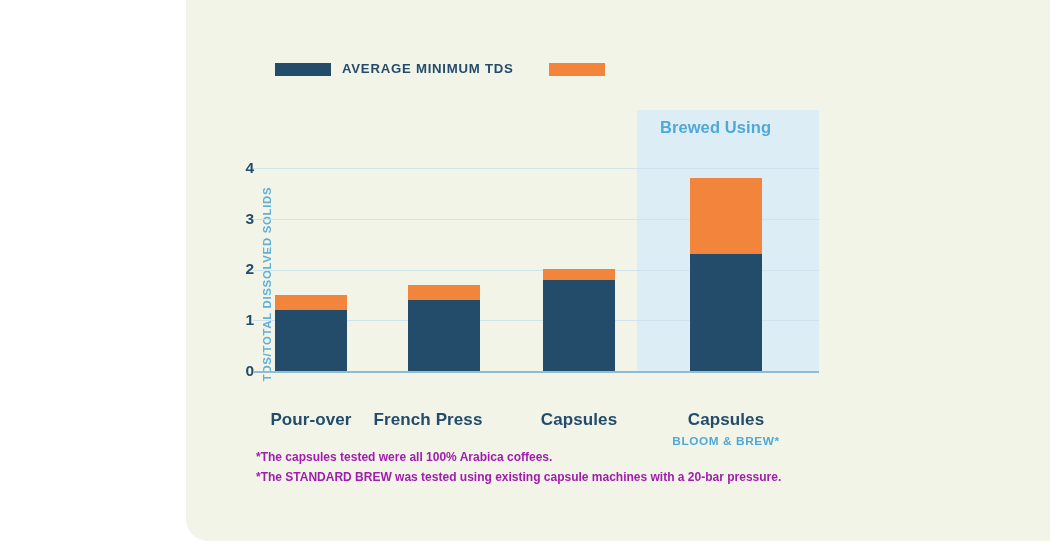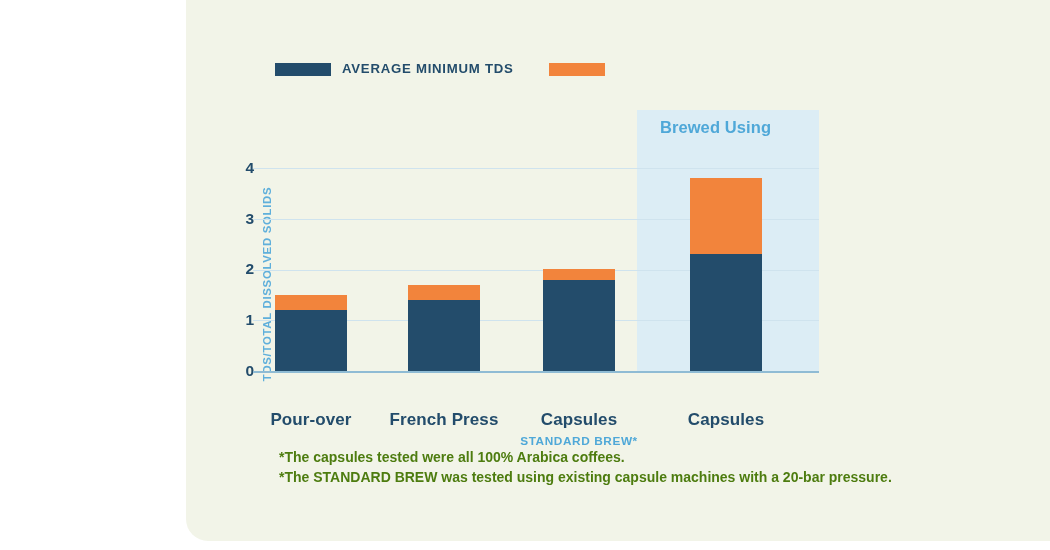--- a/index.html
+++ b/index.html
@@ -171,26 +171,25 @@
   }
 
   
   #footnotes {
     position: absolute;
     left: 256px;
     top: 448px;
     width: 700px;
   }
   .footnote {
-    color: #4d7c0f;
-    font-size: 14px;
+    color: #a21caf;
+    font-size: 12px;
     font-weight: bold;
     line-height: 19.5px;
     white-space: nowrap;
-    margin-left: 23px;
   }
 </style>
 </head>
 <body>
 
 <div id="panel"></div>
 
 <div id="legend">
   <div class="legend-item min">
     <span class="swatch min"></span>
@@ -242,28 +241,28 @@
     <span class="bar-seg min" style="height:116.7px;"></span>
   </div>
 </div>
 
 <div id="axis-baseline"></div>
 
 <div class="x-label" style="left:211px;">
   <span class="main">Pour-over</span>
   <span class="sub"></span>
 </div>
-<div class="x-label" style="left:344px;">
+<div class="x-label" style="left:328px;">
   <span class="main">French Press</span>
   <span class="sub"></span>
 </div>
 <div class="x-label" style="left:479px;">
   <span class="main">Capsules</span>
-  <span class="sub">STANDARD BREW*</span>
 </div>
 <div class="x-label" style="left:626px;">
   <span class="main">Capsules</span>
+  <span class="sub">BLOOM &amp; BREW*</span>
 </div>
 
 <div id="footnotes">
   <div class="footnote">*The capsules tested were all 100% Arabica coffees.</div>
   <div class="footnote">*The STANDARD BREW was tested using existing capsule machines with a 20-bar pressure.</div>
 </div>
 
 </body></html>

